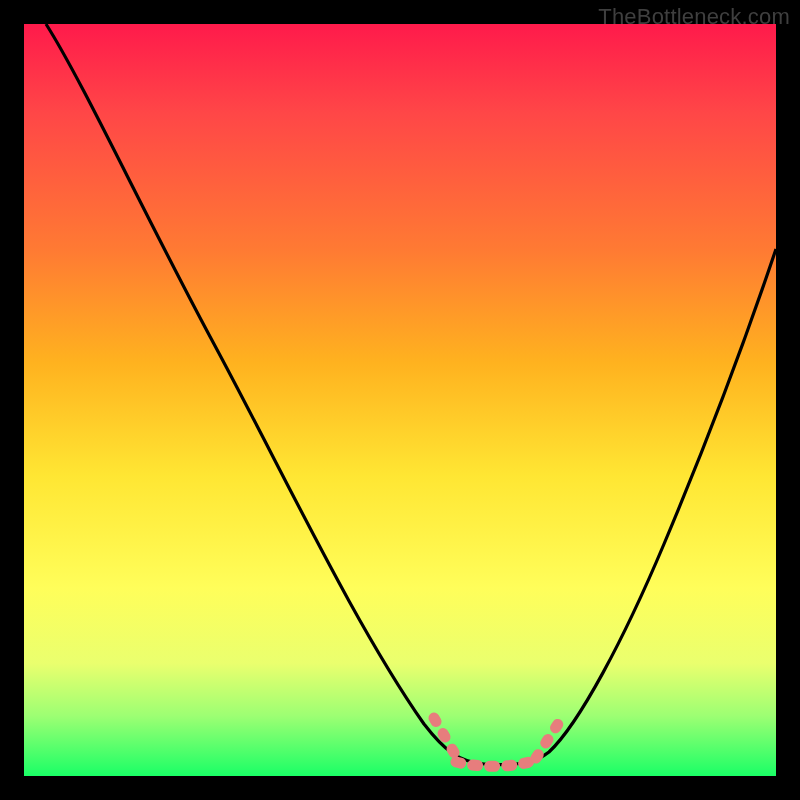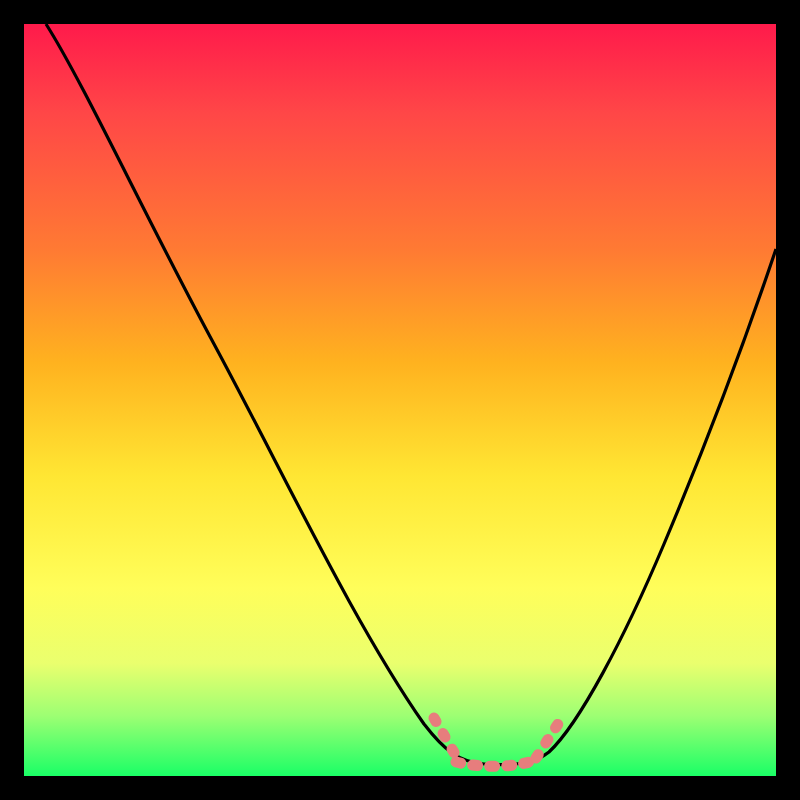--- a/index.html
+++ b/index.html
@@ -53,20 +53,21 @@
     width: 752px;
     height: 752px;
     overflow: visible;
   }
 </style>
 </head>
 <body>
 
 <div class="frame">
 
+  <div class="watermark">TheBottleneck.com</div>
 
   <div class="plot-area">
     <svg class="overlay" viewBox="0 0 752 752" preserveAspectRatio="none">
 
       <path d="M 22 0
                C 60 60, 120 190, 190 320
                C 260 450, 330 600, 400 700
                C 420 726, 435 738, 460 740
                C 490 742, 510 740, 525 728
                C 555 700, 600 615, 640 520

